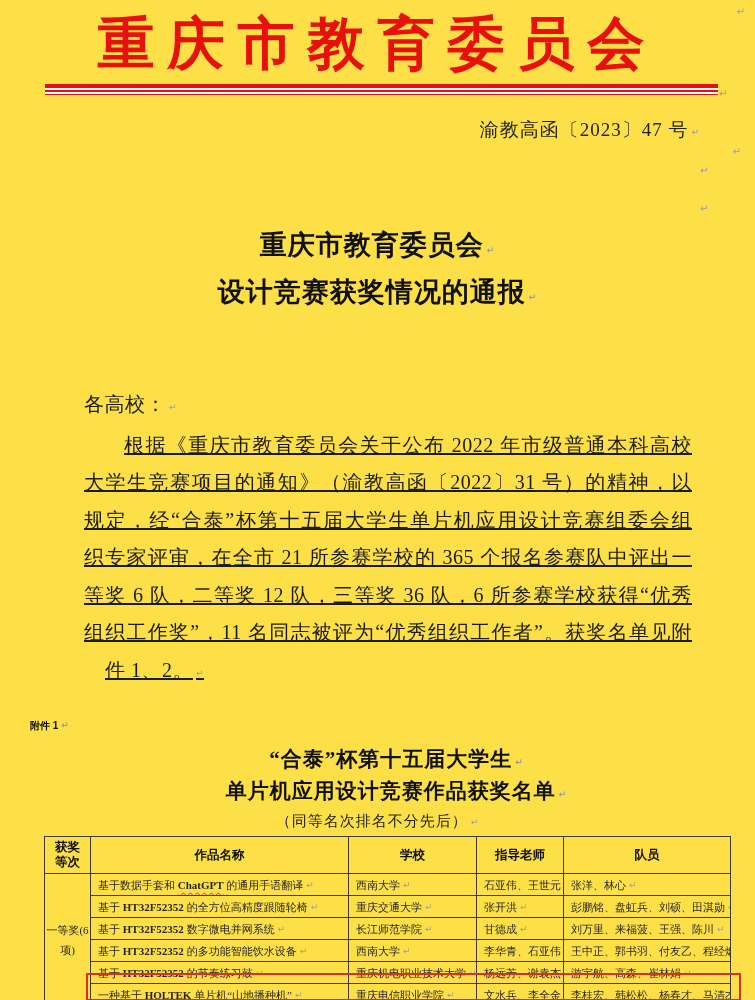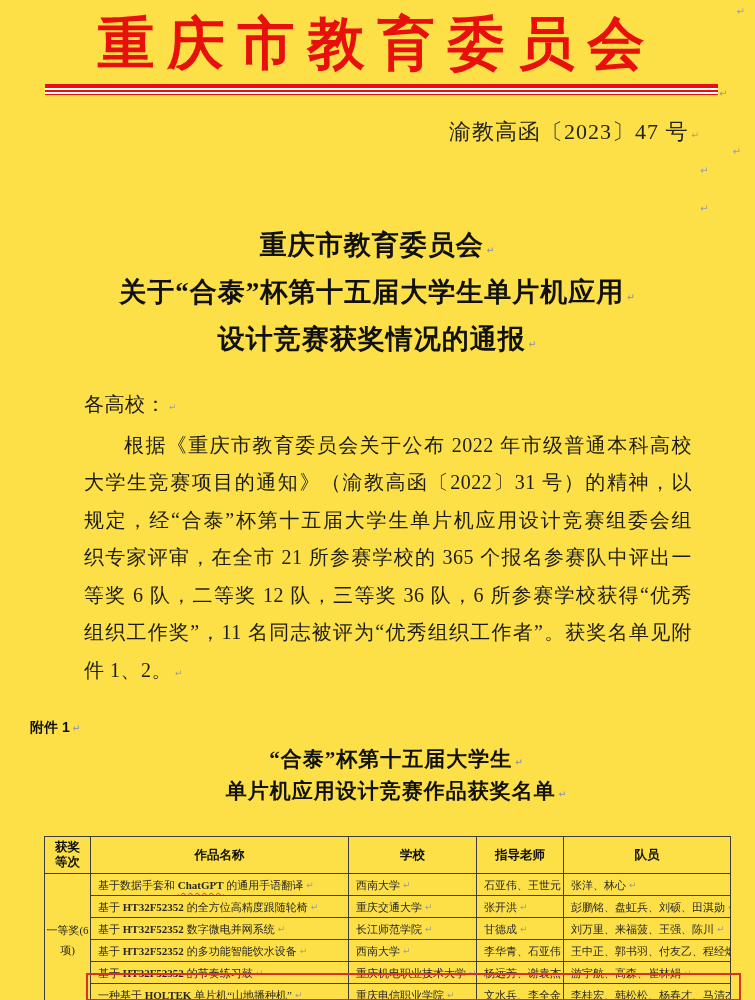--- a/index.html
+++ b/index.html
@@ -24,42 +24,42 @@
     position:absolute;top:84px;left:45px;width:673px;height:11px;
     background:linear-gradient(
       #e8100c 0px,#e8100c 4px,
       #ffffff 4px,#ffffff 6px,
       #e8100c 6px,#e8100c 8px,
       #ffffff 8px,#ffffff 10px,
       #e8100c 10px,#e8100c 11px);
   }
   .doc-number{
     position:absolute;top:117px;right:55px;
-    font-size:22px;letter-spacing:1px;color:#222;
+    font-size:19px;letter-spacing:1px;color:#222;
   }
   
   .doc-title{
     position:absolute;top:224px;left:0;width:100%;
     text-align:center;font-weight:bold;font-size:27px;
     line-height:42px;color:#111;letter-spacing:1px;
   }
   
   .body-block{
     position:absolute;top:378px;left:84px;width:608px;
     font-size:20px;line-height:37.5px;color:#1c1c1c;
     letter-spacing:0.5px;
   }
-  .bline{text-align:justify;text-align-last:justify;white-space:nowrap;}
+  .bline{text-align:justify;text-align-last:justify;white-space:nowrap;text-decoration:underline;}
   .bline.first{text-indent:2em;}
-  .bline.last{text-align-last:left;white-space:normal;}
+  .bline.last{text-align-last:left;white-space:normal;margin-left:21px;}
   .salutation{text-align:left;margin-top:8px;}
   
   .attach-label{
     position:absolute;top:719px;left:30px;
-    font-size:14px;font-weight:bold;color:#111;
+    font-size:10px;font-weight:bold;color:#111;
     font-family:"Liberation Sans","DejaVu Sans",sans-serif;
   }
   .attach-title{
     position:absolute;left:0;width:100%;text-align:center;
     font-size:21px;font-weight:bold;color:#111;letter-spacing:1px;margin-left:19px;
   }
   .attach-title.t1{top:745px;}
   .attach-title.t2{top:777px;}
   .attach-note{
     position:absolute;top:812px;left:0;width:100%;text-align:center;
@@ -117,38 +117,38 @@
   <div class="doc-number pm">渝教高函〔2023〕47 号</div>
 
   <span class="floatmark" style="top:6px;right:10px;"></span>
   <span class="floatmark" style="top:88px;left:719px;"></span>
   <span class="floatmark" style="top:146px;right:14px;"></span>
   <span class="floatmark" style="top:165px;left:700px;"></span>
   <span class="floatmark" style="top:203px;left:700px;"></span>
 
   <div class="doc-title">
     <div class="pm">重庆市教育委员会</div>
-    <div class="pm">关于“合泰”杯第十五届大学生单片机应用</div>
     <div class="pm">设计竞赛获奖情况的通报</div>
   </div>
 
   <div class="body-block">
     <div class="salutation pm">各高校：</div>
     <div class="bline first">根据《重庆市教育委员会关于公布 2022 年市级普通本科高校</div>
     <div class="bline">大学生竞赛项目的通知》（渝教高函〔2022〕31 号）的精神，以</div>
     <div class="bline">规定，经“合泰”杯第十五届大学生单片机应用设计竞赛组委会组</div>
     <div class="bline">织专家评审，在全市 21 所参赛学校的 365 个报名参赛队中评出一</div>
     <div class="bline">等奖 6 队，二等奖 12 队，三等奖 36 队，6 所参赛学校获得“优秀</div>
     <div class="bline">组织工作奖”，11 名同志被评为“优秀组织工作者”。获奖名单见附</div>
     <div class="bline last pm">件 1、2。</div>
   </div>
 
   <div class="attach-label pm">附件 1</div>
   <div class="attach-title t1 pm">“合泰”杯第十五届大学生</div>
   <div class="attach-title t2 pm">单片机应用设计竞赛作品获奖名单</div>
+  <div class="attach-note pm">（同等名次排名不分先后）</div>
 
   <table class="award">
     <colgroup>
       <col style="width:46px">
         <col style="width:258px">
         <col style="width:128px">
       <col style="width:87px">
         <col style="width:167px">
     </colgroup>
     <thead>

